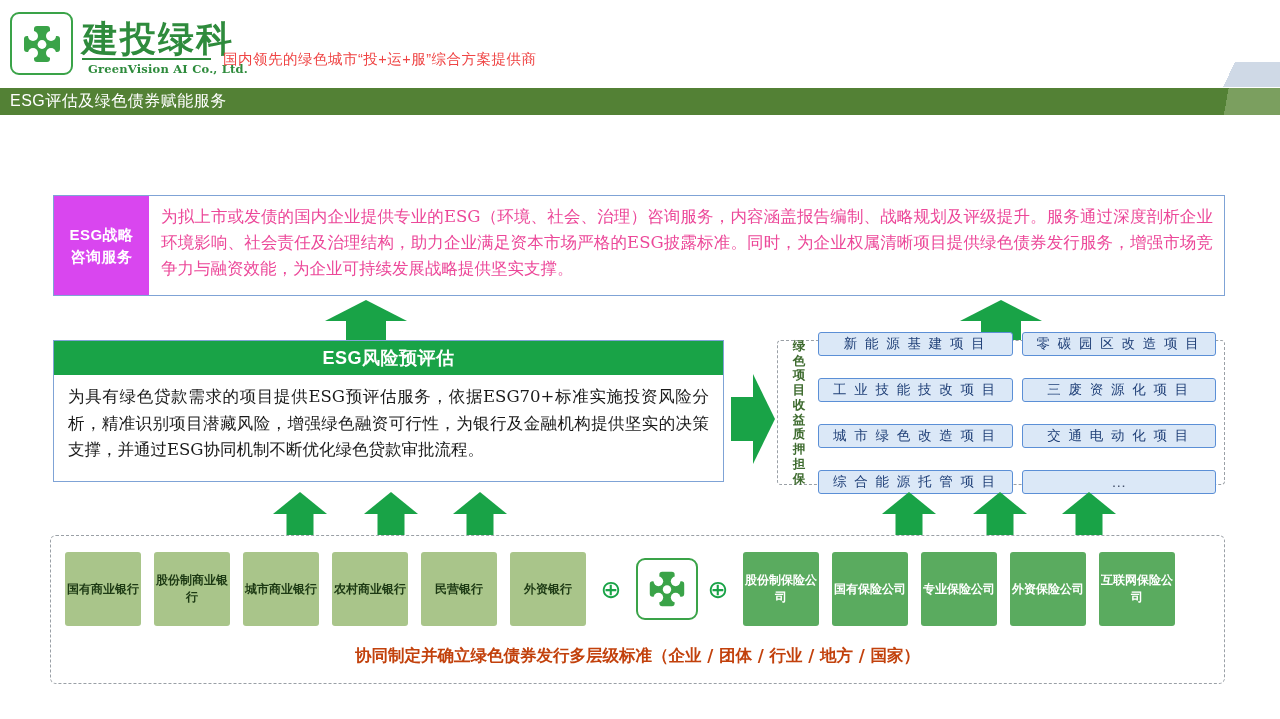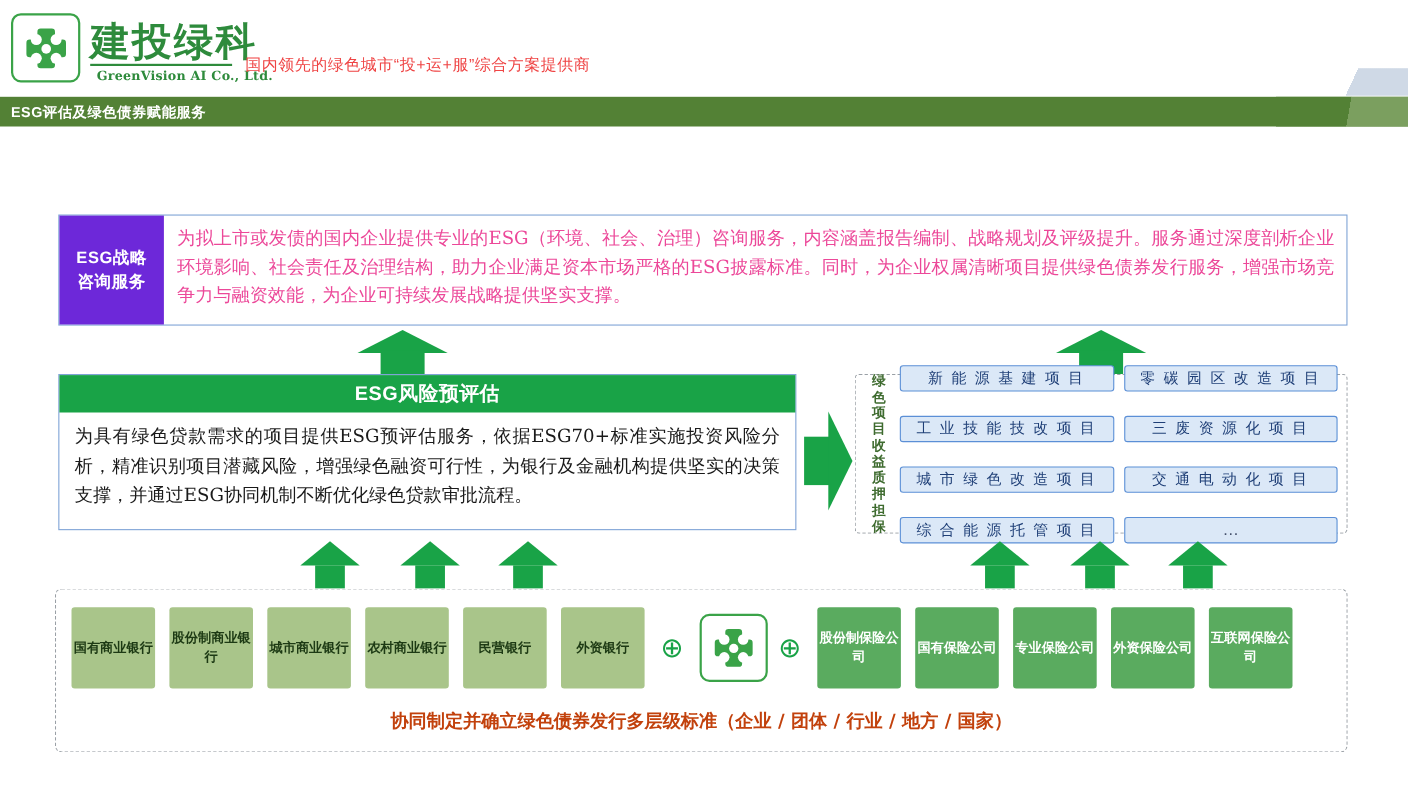--- a/index.html
+++ b/index.html
@@ -43,35 +43,35 @@
     background: linear-gradient(115deg, #ffffff 0 38%, #cfd9e6 38% 100%);
   }
 
   
   .titlebar {
     position: absolute; left: 0; top: 88px; width: 1280px; height: 27px;
     background: #538135;
     display: flex; align-items: center;
   }
   .titlebar .tb-text {
-    color: #ffffff; font-size: 13px; font-weight: 700; letter-spacing: .5px;
+    color: #ffffff; font-size: 16px; font-weight: 400; letter-spacing: .5px;
     padding-left: 10px;
   }
   .titlebar::after {
     content: ""; position: absolute; right: 0; top: 0; height: 100%; width: 120px;
     background: linear-gradient(100deg, #538135 0 55%, #7b9f5f 55% 100%);
   }
 
   
   .top-block {
     position: absolute; left: 53px; top: 195px; width: 1172px; height: 101px;
     border: 1px solid #7fa3d6; background: #ffffff; display: flex;
   }
   .top-tag {
-    width: 95px; background: #6d28d9; color: #fff;
+    width: 95px; background: #d946ef; color: #fff;
     display: flex; flex-direction: column; align-items: center; justify-content: center;
     font-size: 15px; font-weight: 700; line-height: 1.45; letter-spacing: .5px;
   }
   .top-text {
     flex: 1; padding: 8px 11px 6px 12px;
     font-family: "DejaVu Serif", "Liberation Serif", serif;
     font-size: 16.5px; color: #ec4899; line-height: 1.57; text-align: justify;
   }
 
   

